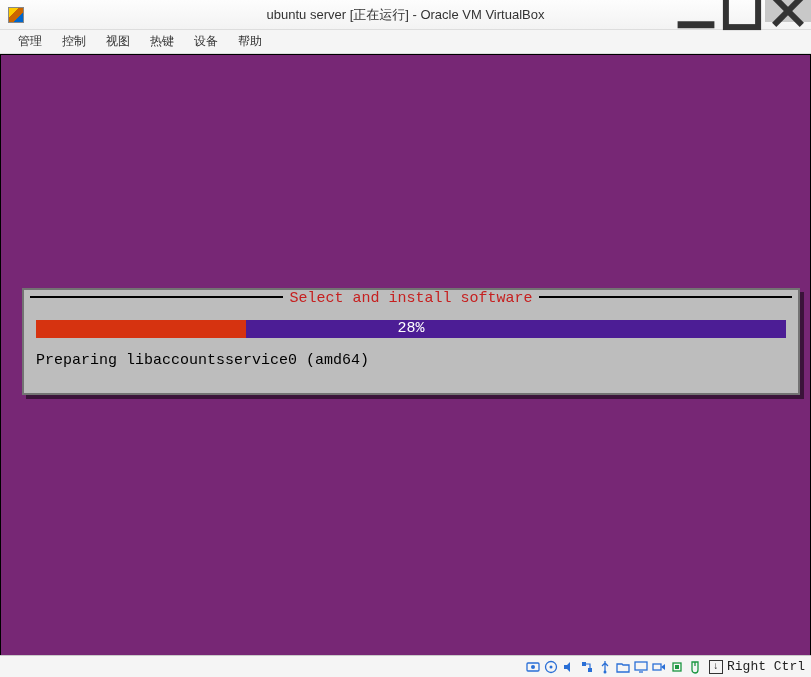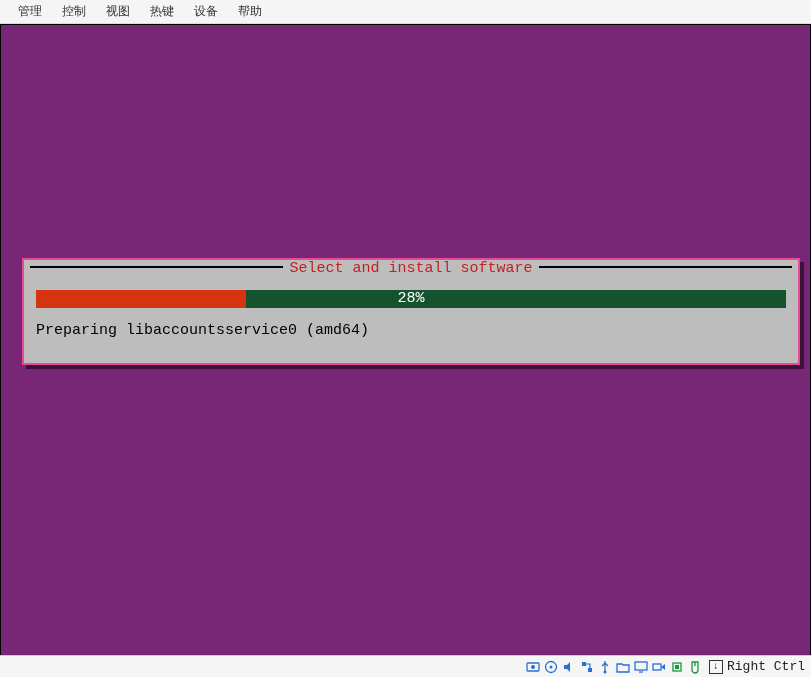--- a/index.html
+++ b/index.html
@@ -85,21 +85,21 @@
       border-bottom: none;
       position: relative;
       overflow: hidden;
     }
     .installer-box {
       position: absolute;
       top: 233px;
       left: 21px;
       right: 10px;
       background: #bdbdbd;
-      border: 2px solid #ec4899;
+      border: 2px solid #737373;
       box-shadow: 4px 4px 0 rgba(0,0,0,0.5);
       padding-bottom: 24px;
     }
     .installer-title-row {
       display: flex;
       align-items: center;
       height: 16px;
       position: relative;
     }
     .installer-title-line {
@@ -118,21 +118,21 @@
       font-size: 15px;
       color: #c62020;
       font-weight: normal;
     }
     .progress-row {
       margin: 14px 12px 6px 12px;
       position: relative;
     }
     .progress-bg {
       height: 18px;
-      background: #14532d;
+      background: #4c1d95;
       position: relative;
     }
     .progress-fill {
       position: absolute;
       left: 0;
       top: 0;
       bottom: 0;
       background: #d63310;
     }
     .progress-pct {
@@ -192,20 +192,42 @@
       display: inline-flex;
       align-items: center;
       justify-content: center;
       font-size: 10px;
     }
   </style>
 </head>
 <body>
 
 <div class="window">
+  <div class="titlebar">
+    <div class="app-icon"></div>
+    <div class="title-text">ubuntu server [正在运行] - Oracle VM VirtualBox</div>
+    <div class="win-controls">
+      <div class="win-btn">
+        <svg viewBox="0 0 10 10">
+            <line x1="1" y1="8" x2="9" y2="8" stroke="#333" stroke-width="1.5"></line>
+          </svg>
+      </div>
+      <div class="win-btn">
+        <svg viewBox="0 0 10 10">
+            <rect x="1.5" y="1.5" width="7" height="7" fill="none" stroke="#333" stroke-width="1.3"></rect>
+          </svg>
+      </div>
+      <div class="win-btn close">
+        <svg viewBox="0 0 10 10">
+            <line x1="2" y1="2" x2="8" y2="8" stroke="#333" stroke-width="1.3"></line>
+            <line x1="8" y1="2" x2="2" y2="8" stroke="#333" stroke-width="1.3"></line>
+          </svg>
+      </div>
+    </div>
+  </div>
 
   <div class="menubar">
     <div class="menu-item">管理</div>
     <div class="menu-item">控制</div>
     <div class="menu-item">视图</div>
     <div class="menu-item">热键</div>
     <div class="menu-item">设备</div>
     <div class="menu-item">帮助</div>
   </div>
 

